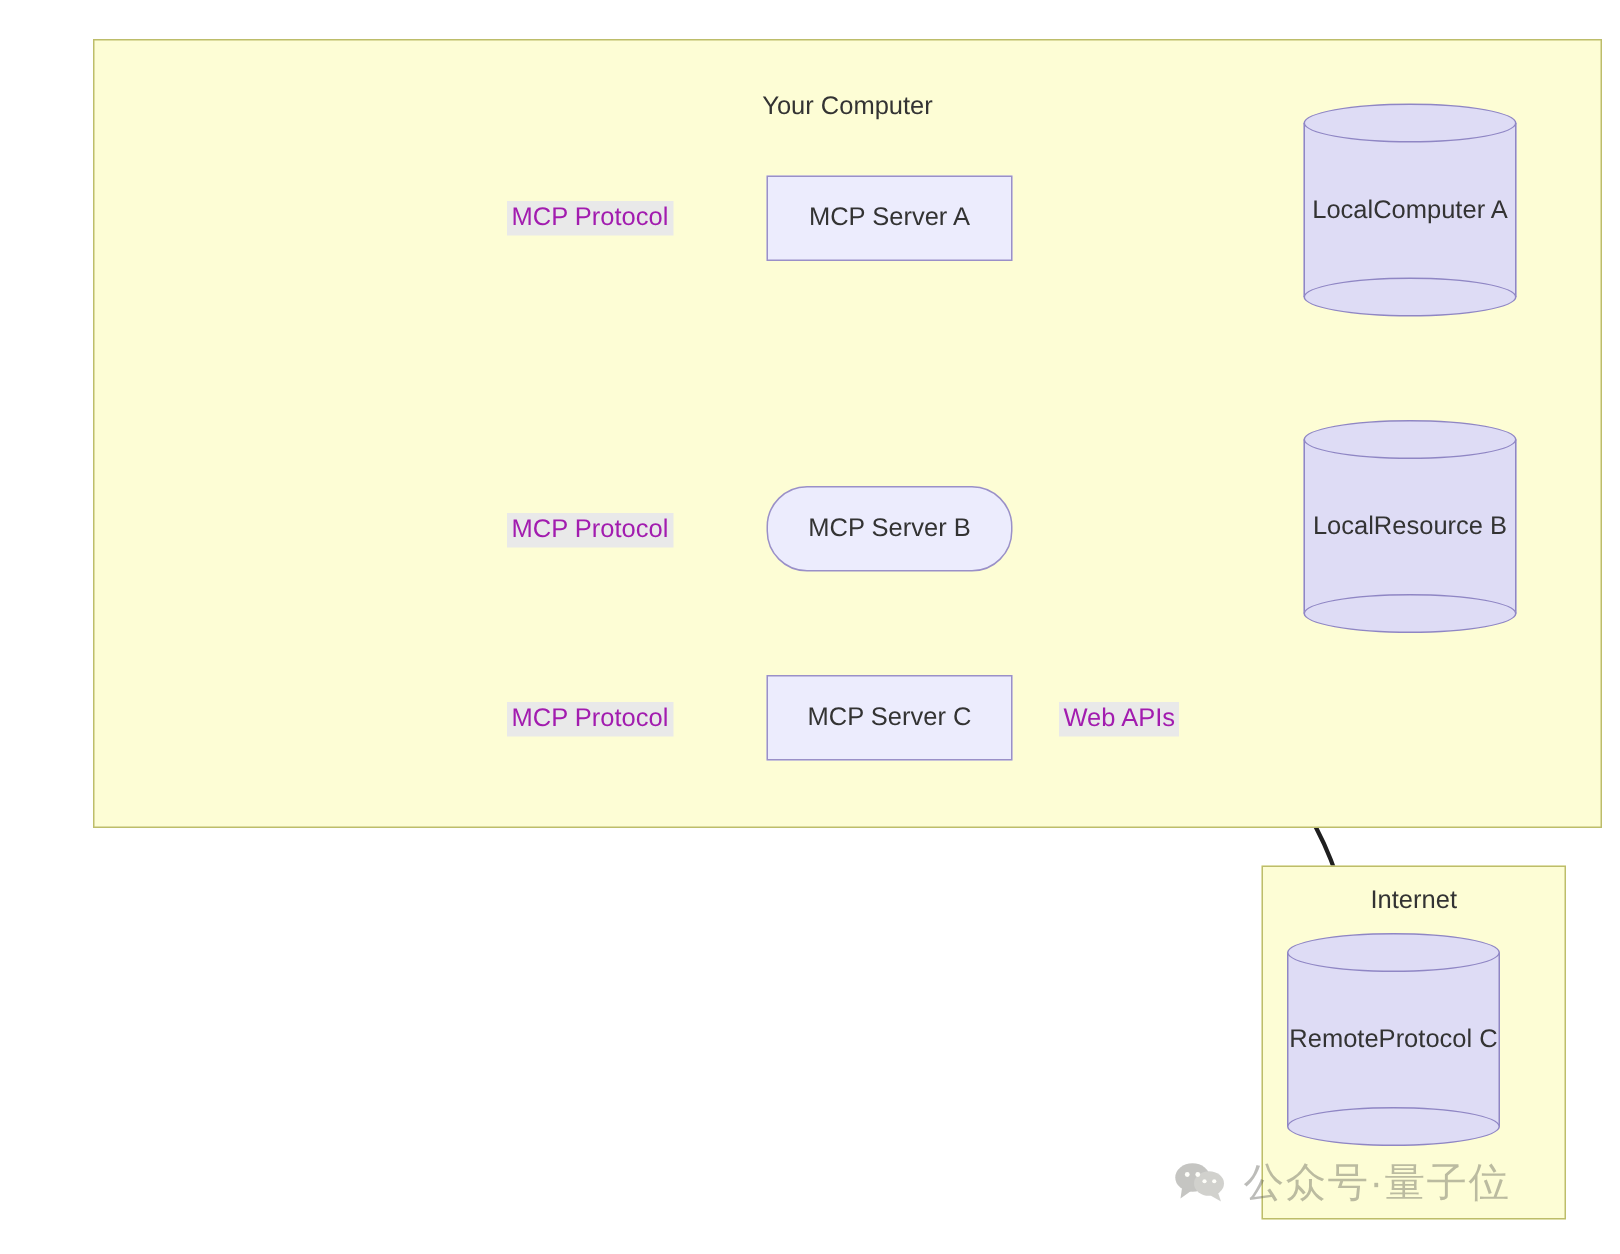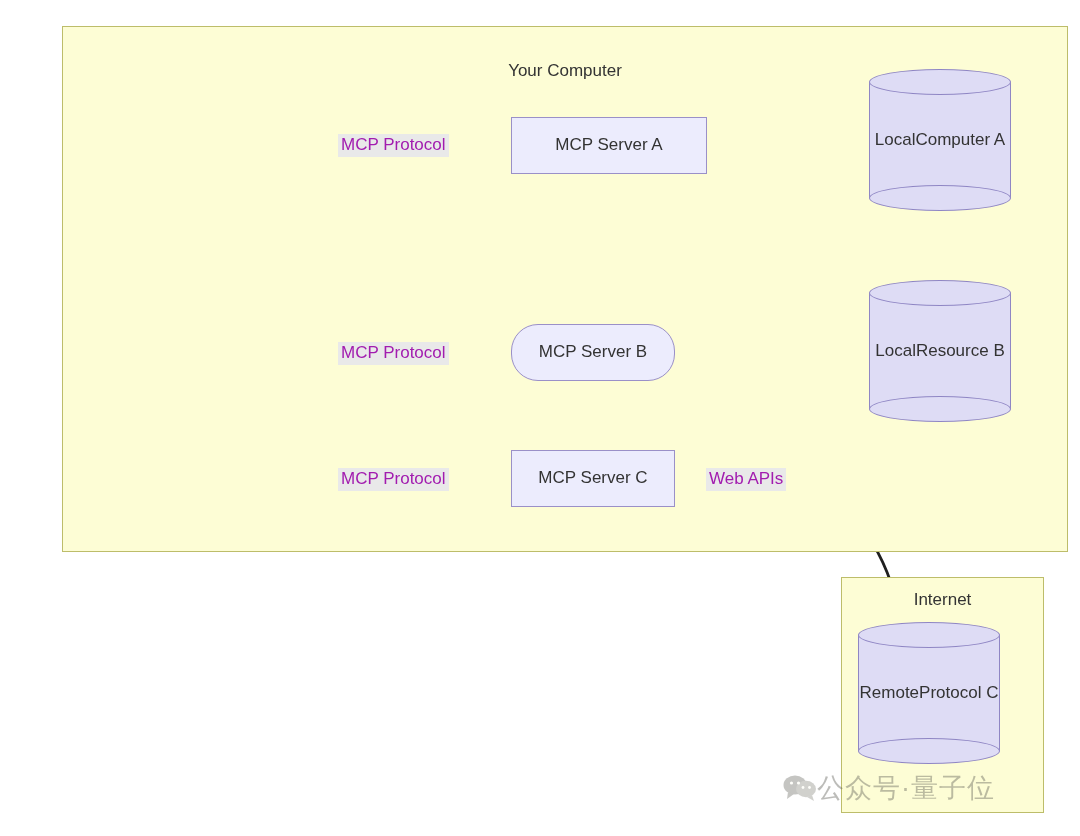--- a/index.html
+++ b/index.html
@@ -57,21 +57,21 @@
     display: flex;
     flex-direction: column;
     align-items: center;
     justify-content: center;
     color: #333333;
     font-size: 17px;
     line-height: 1.55;
     white-space: nowrap;
   }
   #mcp-clients-box { left: 76px; top: 302px; width: 227px; height: 95px; }
-  #server-a-box { left: 511px; top: 117px; width: 196px; height: 57px; }
+  #server-a-box { left: 511px; top: 117px; width: 164px; height: 57px; }
   #server-b-box { left: 511px; top: 324px; width: 164px; height: 57px; border-radius: 27px; }
   #server-c-box { left: 511px; top: 450px; width: 164px; height: 57px; }
 
   
   .cylinder {
     position: absolute;
     color: #333333;
     font-size: 17px;
     line-height: 1.6;
     text-align: center;
@@ -126,21 +126,21 @@
   #label-proto-b { left: 338px; top: 342px; }
   #label-proto-c { left: 338px; top: 468px; }
   #label-web-apis { left: 706px; top: 468px; }
 
   
   #watermark {
     position: absolute;
     left: 783px; top: 770px;
     display: flex;
     align-items: center;
-    gap: 0;
+    gap: 12px;
     opacity: 0.40;
   }
   #watermark-text {
     font-size: 27px;
     color: #5a5a52;
     letter-spacing: 1px;
     white-space: nowrap;
   }
   #watermark-icon { display: block; }
 </style>

